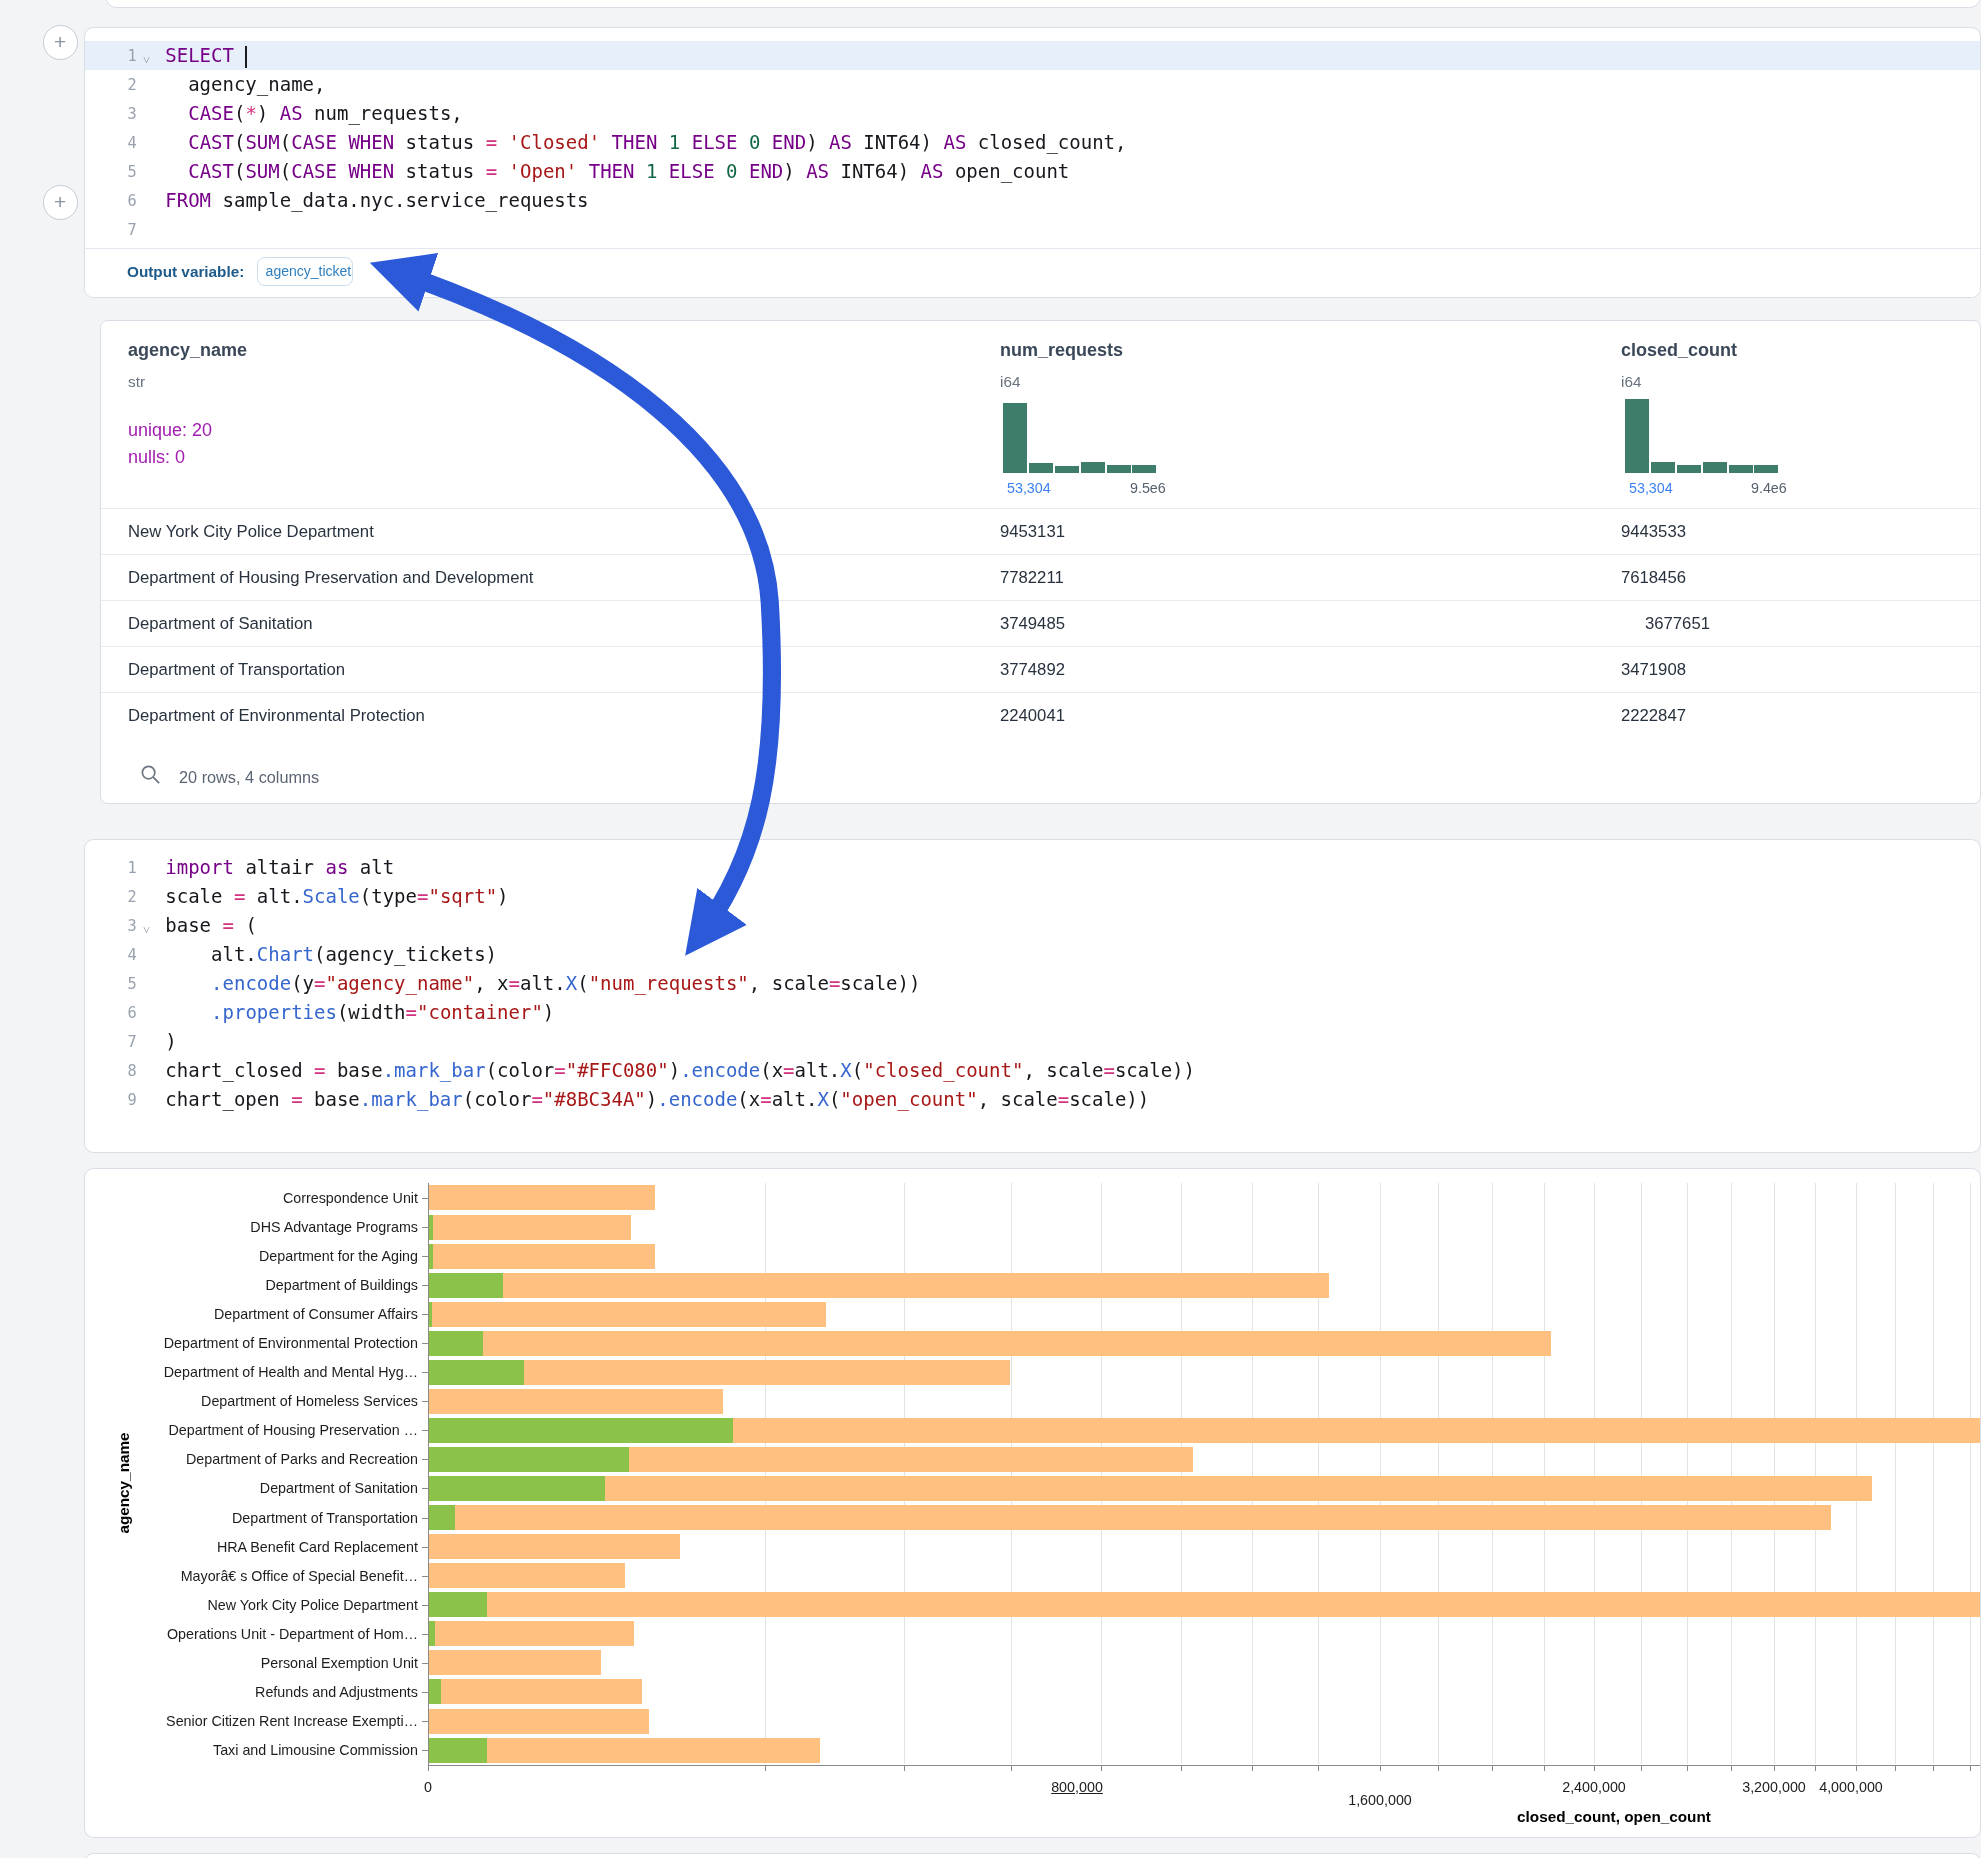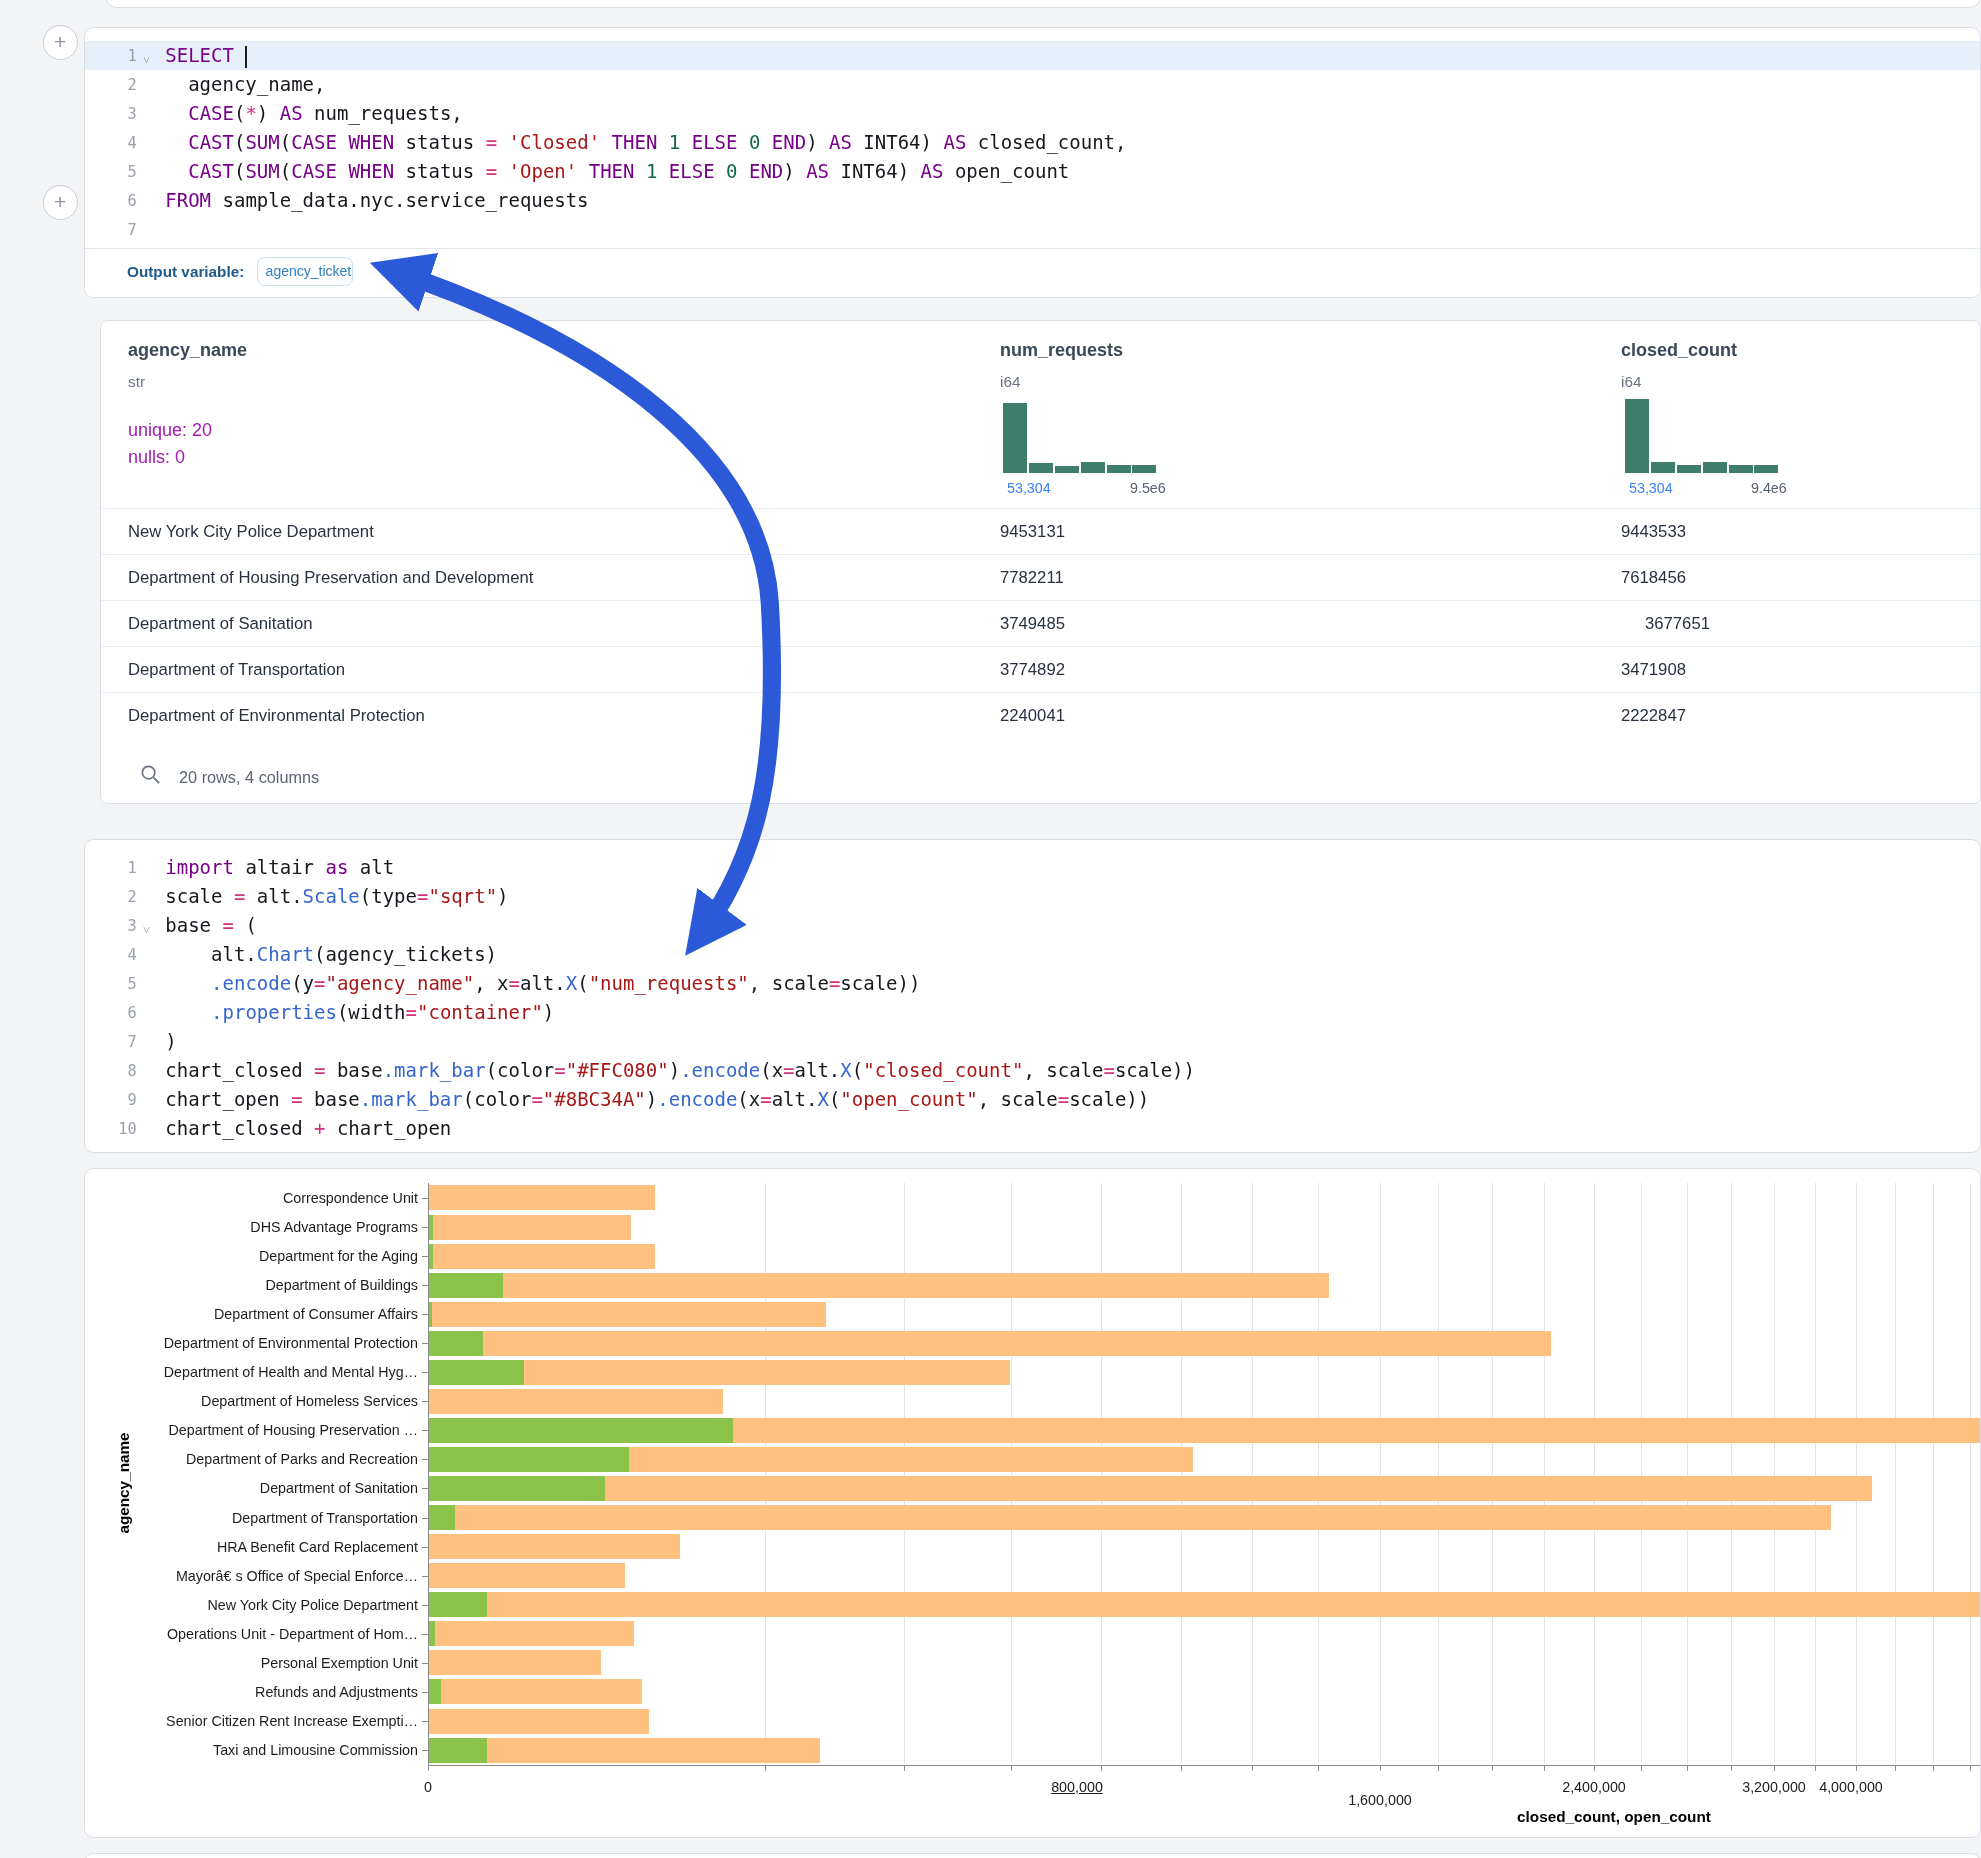--- a/index.html
+++ b/index.html
@@ -209,24 +209,20 @@
         <span class="ln">7</span>
         <span class="codeline"><span class="pl">)</span></span>
       </div>
       <div class="cl">
         <span class="ln">8</span>
         <span class="codeline"><span class="pl">chart_closed </span><span class="op">=</span><span class="pl"> base</span><span class="fn">.mark_bar</span><span class="pl">(color</span><span class="op">=</span><span class="str">"#FFC080"</span><span class="pl">)</span><span class="fn">.encode</span><span class="pl">(x</span><span class="op">=</span><span class="pl">alt.</span><span class="fn">X</span><span class="pl">(</span><span class="str">"closed_count"</span><span class="pl">, scale</span><span class="op">=</span><span class="pl">scale))</span></span>
       </div>
       <div class="cl">
         <span class="ln">9</span>
         <span class="codeline"><span class="pl">chart_open </span><span class="op">=</span><span class="pl"> base</span><span class="fn">.mark_bar</span><span class="pl">(color</span><span class="op">=</span><span class="str">"#8BC34A"</span><span class="pl">)</span><span class="fn">.encode</span><span class="pl">(x</span><span class="op">=</span><span class="pl">alt.</span><span class="fn">X</span><span class="pl">(</span><span class="str">"open_count"</span><span class="pl">, scale</span><span class="op">=</span><span class="pl">scale))</span></span>
-      </div>
-      <div class="cl">
-        <span class="ln">10</span>
-        <span class="codeline"><span class="pl">chart_closed </span><span class="op">+</span><span class="pl"> chart_open</span></span>
       </div>
     </div>
 </div>
 
 <div class="card" style="left:84px;top:1168px;width:1897px;height:670px">
   <div id="chart-area">
     <div class="yaxis"></div>
     <div class="xaxis"></div>
     <div class="xtitle">closed_count, open_count</div>
     <div class="ytitle">agency_name</div>
@@ -321,21 +317,21 @@
       <div class="ytick" style="top: 319px;"></div>
       <div class="bar" style="left: 344px; top: 307px; width: 1443px; background: rgb(255, 192, 128);"></div>
       <div class="bar" style="left: 344px; top: 307px; width: 176px; background: rgb(139, 195, 74);"></div>
       <div class="ylab" style="top: 349px;">Department of Transportation</div>
       <div class="ytick" style="top: 349px;"></div>
       <div class="bar" style="left: 344px; top: 336px; width: 1402px; background: rgb(255, 192, 128);"></div>
       <div class="bar" style="left: 344px; top: 336px; width: 26px; background: rgb(139, 195, 74);"></div>
       <div class="ylab" style="top: 378px;">HRA Benefit Card Replacement</div>
       <div class="ytick" style="top: 378px;"></div>
       <div class="bar" style="left: 344px; top: 365px; width: 251px; background: rgb(255, 192, 128);"></div>
-      <div class="ylab" style="top: 407px;">Mayorâ€ s Office of Special Enforce…</div>
+      <div class="ylab" style="top: 407px;">Mayorâ€ s Office of Special Benefit…</div>
       <div class="ytick" style="top: 407px;"></div>
       <div class="bar" style="left: 344px; top: 394px; width: 196px; background: rgb(255, 192, 128);"></div>
       <div class="ylab" style="top: 436px;">New York City Police Department</div>
       <div class="ytick" style="top: 436px;"></div>
       <div class="bar" style="left: 344px; top: 423px; width: 1554px; background: rgb(255, 192, 128);"></div>
       <div class="bar" style="left: 344px; top: 423px; width: 58px; background: rgb(139, 195, 74);"></div>
       <div class="ylab" style="top: 465px;">Operations Unit - Department of Hom…</div>
       <div class="ytick" style="top: 465px;"></div>
       <div class="bar" style="left: 344px; top: 452px; width: 205px; background: rgb(255, 192, 128);"></div>
       <div class="bar" style="left: 344px; top: 452px; width: 5.8px; background: rgb(139, 195, 74);"></div>

